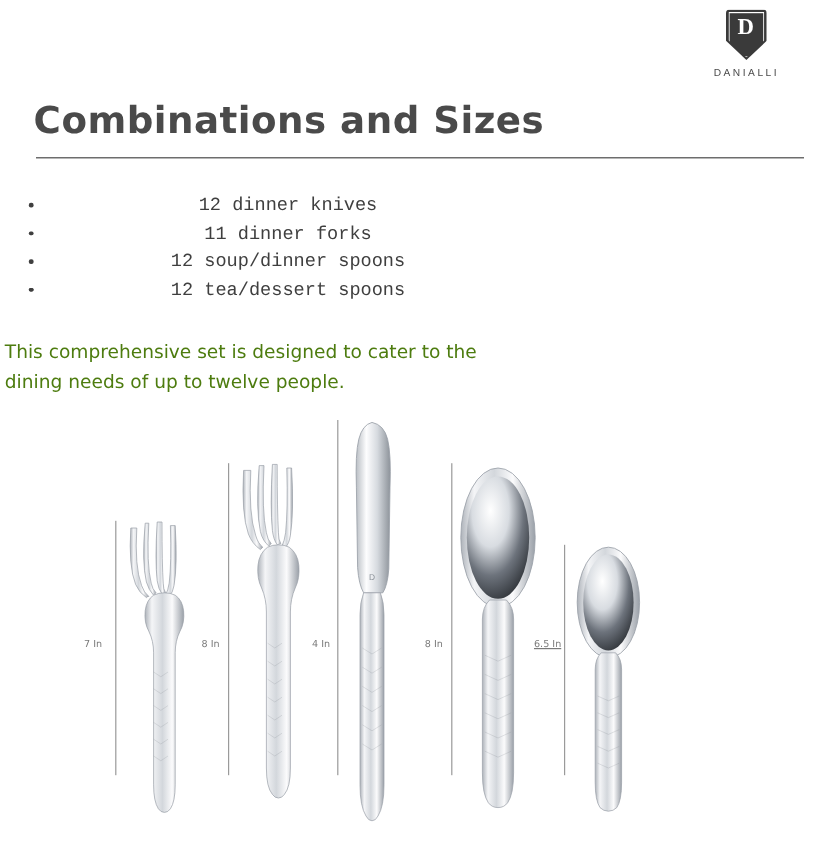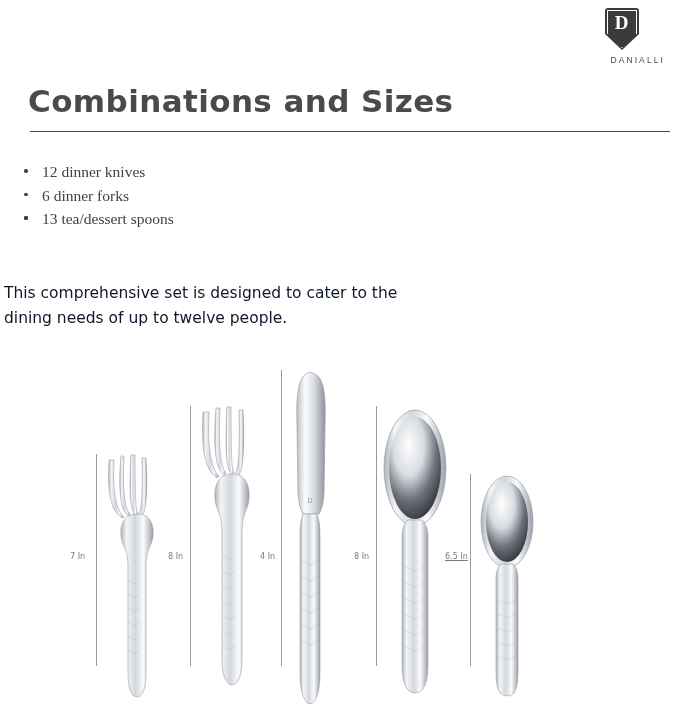--- a/index.html
+++ b/index.html
@@ -51,21 +51,20 @@
     font-family: "Liberation Serif", serif;
     font-size: 19px;
     font-weight: 700;
     letter-spacing: 1px;
   }
   .logo-word {
     margin-top: 5px;
     font-size: 8.5px;
     letter-spacing: 2.1px;
     color: #4a4a4a;
-    text-align: right;
   }
 
   
   .page-title {
     position: absolute;
     left: 28px;
     top: 62px;
     font-size: 31px;
     font-weight: 700;
     letter-spacing: 0.4px;
@@ -90,47 +89,48 @@
     list-style: none;
     margin: 0;
     padding: 0;
   }
   .spec-list li {
     position: relative;
     padding-left: 24px;
     font-size: 15.5px;
     line-height: 23.5px;
     color: #3f3f3f;
-    font-family: Liberation Serif, serif;
+    font-family: Liberation Mono, monospace;
+    text-align: center;
   }
   .spec-list li .bullet {
     position: absolute;
     left: 6px;
     top: 9px;
     width: 3.5px;
     height: 3.5px;
     background: #3f3f3f;
     border-radius: 50%;
   }
   .intro-text {
     position: absolute;
     left: 4px;
     top: 281px;
     width: 430px;
     font-size: 15.5px;
     line-height: 25px;
-    color: #0f172a;
+    color: #4d7c0f;
     font-family: "DejaVu Sans", sans-serif;
   }
 
   
   .figure {
     position: absolute;
     left: 0;
-    top: 356px;
+    top: 336px;
     width: 679px;
     height: 368px;
   }
   .measure-line {
     position: absolute;
     width: 1px;
     background: #9a9a9a;
   }
   .measure-label {
     position: absolute;
@@ -159,28 +159,32 @@
 <h1 class="page-title">Combinations and Sizes</h1>
 <div class="title-rule"></div>
 
 <ul class="spec-list">
   <li>
     <span class="bullet"></span>
     <span>12 dinner knives</span>
   </li>
   <li>
     <span class="bullet"></span>
-    <span>6 dinner forks</span>
-  </li>
-  <li>
-    <span class="bullet"></span>
-  </li>
-  <li>
-    <span class="bullet"></span>
-    <span>13 tea/dessert spoons</span>
+    <span>11 dinner forks</span>
+  </li>
+  <li>
+    <span class="bullet"></span>
+    <span>12 soup/dinner spoons</span>
+  </li>
+  <li>
+    <span class="bullet"></span>
+  </li>
+  <li>
+    <span class="bullet"></span>
+    <span>12 tea/dessert spoons</span>
   </li>
 </ul>
 
 <div class="intro-text">This comprehensive set is designed to cater to the dining needs of up to twelve people.</div>
 
 <div class="figure">
 
   <svg width="0" height="0" style="position:absolute" aria-hidden="true">
     <defs>
       <linearGradient id="steel" x1="0" y1="0" x2="1" y2="0">

